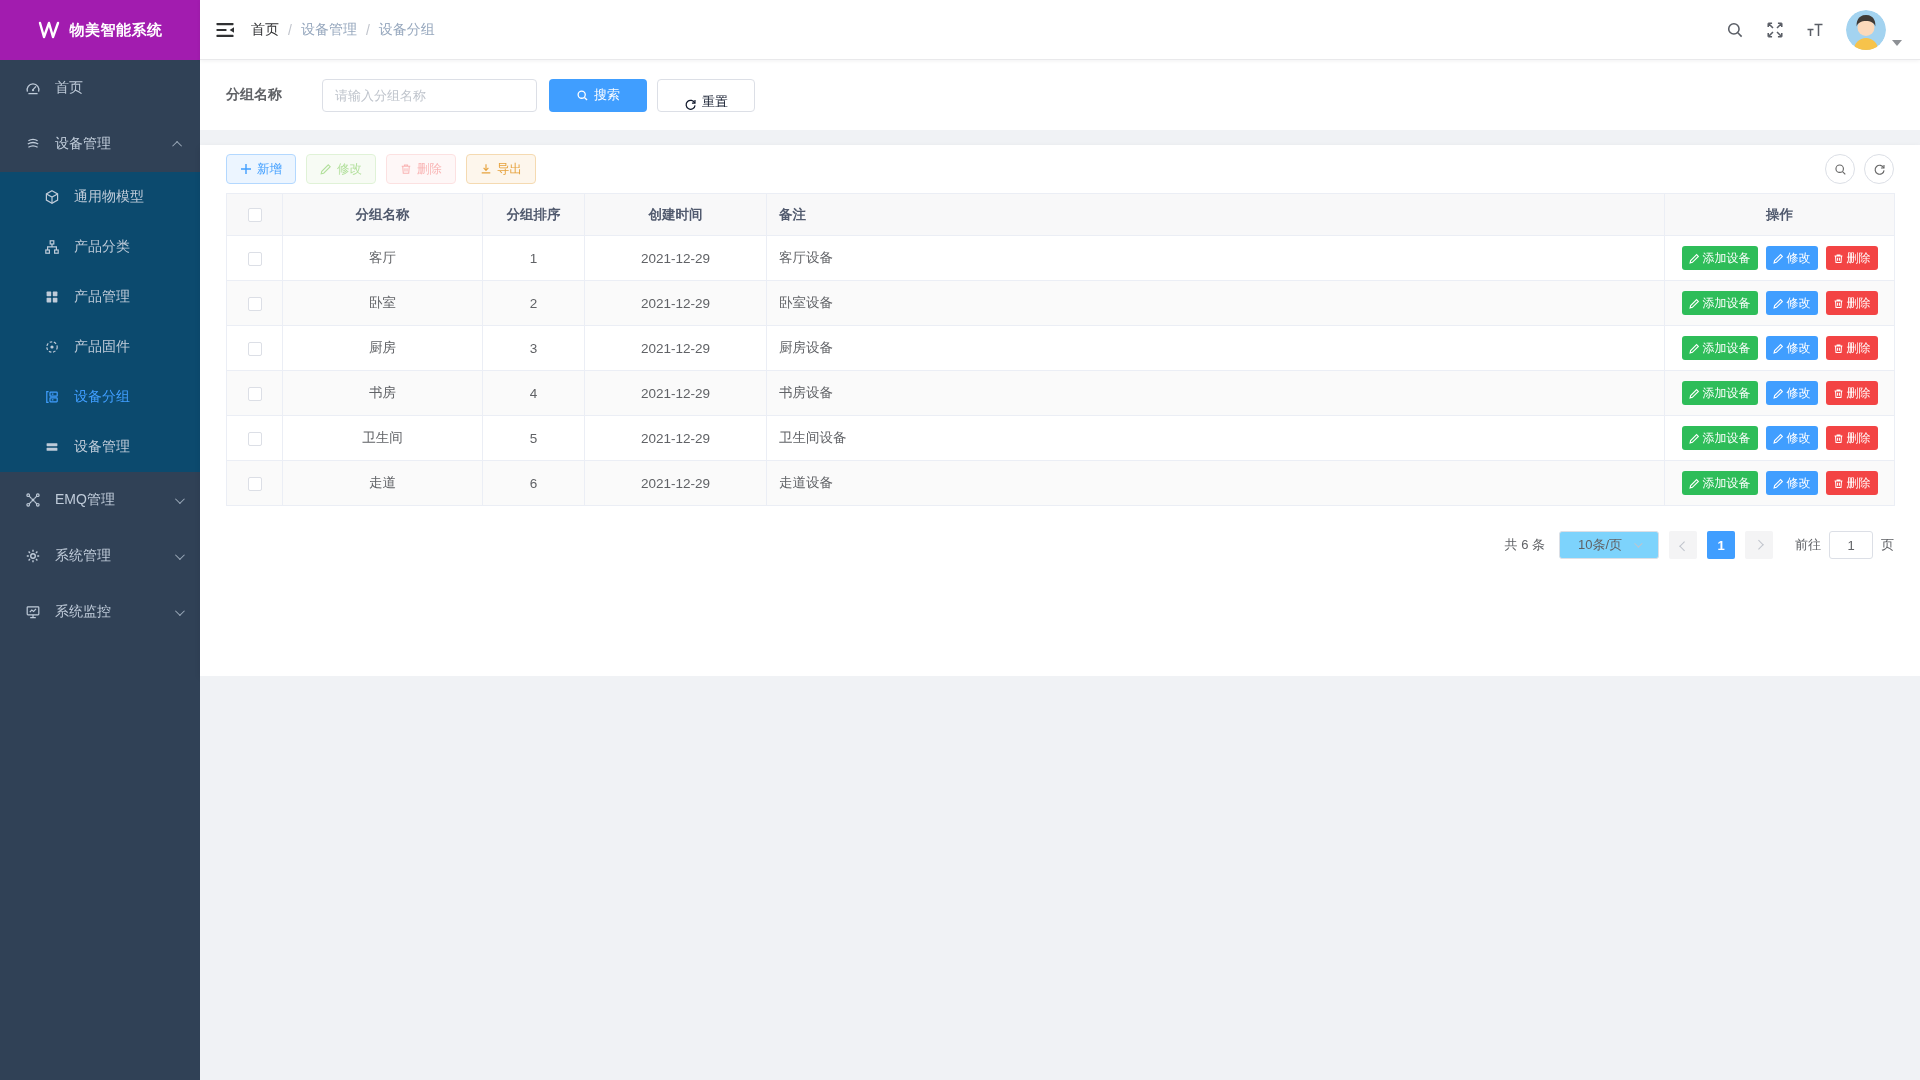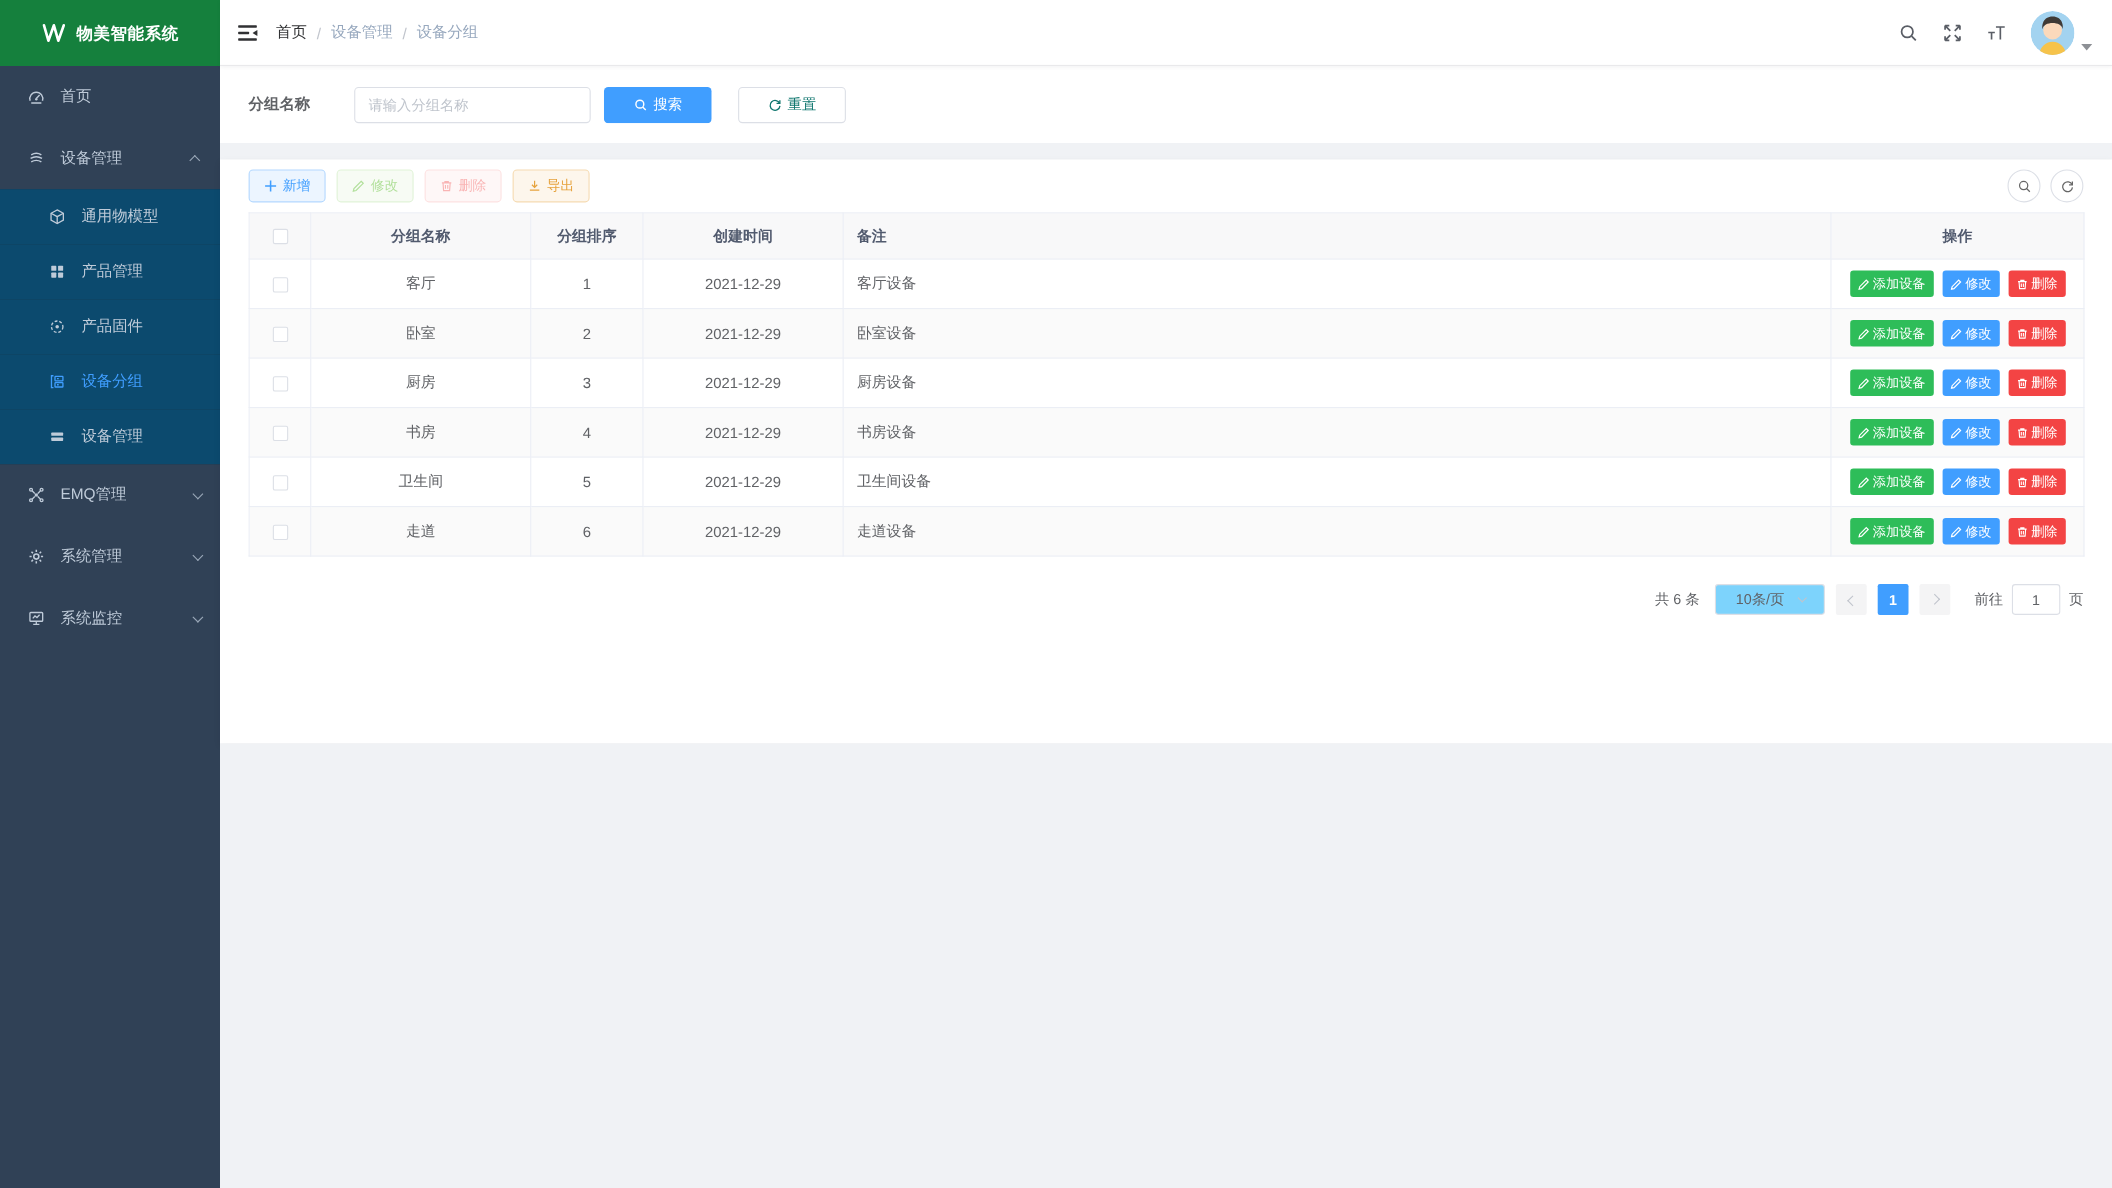--- a/index.html
+++ b/index.html
@@ -2,21 +2,21 @@
 <html><head>
 <meta charset="utf-8">
 <style>
   * { box-sizing: border-box; margin: 0; padding: 0; }
   html,body { width:1920px; height:1080px; }
   body { font-family:"Liberation Sans","DejaVu Sans",sans-serif; background:#f0f2f5; overflow:hidden; }
   .app { width:1920px; height:1080px; display:flex; }
 
   
   .sidebar { width:200px; flex:0 0 200px; background:#304156; color:#bfcbd9; display:flex; flex-direction:column; }
-  .logo { height:60px; background:#15803d; display:flex; align-items:center; justify-content:center; gap:10px; cursor:pointer; }
+  .logo { height:60px; background:#a21caf; display:flex; align-items:center; justify-content:center; gap:10px; cursor:pointer; }
   .logo-mark { color:#fff; display:inline-flex; }
   .logo-title { color:#fff; font-size:15px; font-weight:bold; letter-spacing:.5px; }
   .menu { flex:1; overflow:hidden; }
   .mi { height:56px; display:flex; align-items:center; padding:0 18px 0 25px; font-size:14px; cursor:pointer; }
   .mi .ic { width:16px; height:16px; margin-right:14px; display:inline-flex; flex:0 0 16px; }
   .mi .ic svg { width:16px; height:16px; }
   .mi .lbl { flex:1; white-space:nowrap; }
   .submenu { background:#1f2d3d; }
   .mi.sub { height:50px; padding-left:44px; background:#0c4a6e; }
   .mi.active { color:#409eff; }
@@ -41,21 +41,21 @@
   .caret-down { width:0; height:0; border-left:5px solid transparent; border-right:5px solid transparent; border-top:6px solid #8d9095; margin-bottom:4px; }
 
   
   .search-bar { height:70px; background:#fff; display:flex; align-items:center; padding:0 26px; }
   .search-label { font-size:14px; font-weight:bold; color:#606266; margin-right:12px; }
   .search-input { width:215px; height:33px; border:1px solid #dcdfe6; border-radius:4px; padding:0 12px; font-size:13px; color:#606266; outline:none; font-family:inherit;margin-left:28px; }
   .search-input::placeholder { color:#bfc4cc; }
   .btn { display:inline-flex; align-items:center; gap:5px; height:33px; padding:0 26px; border-radius:4px; font-size:13px; cursor:pointer; border:1px solid transparent; font-family:inherit; }
   .btn svg { width:13px; height:13px; }
   .btn-primary { background:#409eff; color:#fff; margin-left:12px; }
-  .btn-default { background:#fff; color:#0f766e; border-color:#dcdfe6; margin-left:24px; }
+  .btn-default { background:#fff; color:#0f172a; border-color:#dcdfe6; margin-left:10px;align-items:flex-end; }
 
   .gap-strip { height:15px; background:#f0f2f5; }
 
   
   .card { background:#fff; height:531px; padding:9px 26px 0; box-shadow:0 2px 6px rgba(0,21,41,.08); }
   .toolbar { display:flex; align-items:center; height:30px; }
   .tb { display:inline-flex; align-items:center; gap:5px; height:30px; padding:0 13px; border-radius:4px; font-size:12.5px; border:1px solid; cursor:pointer; margin-right:10px; font-family:inherit; background:#fff; }
   .tb svg { width:12px; height:12px; }
   .tb-add    { background:#ecf5ff; border-color:#b3d8ff; color:#409eff; }
   .tb-edit   { background:#f0f9eb; border-color:#c2e7b0; color:#67c23a; }
@@ -138,20 +138,31 @@
 
       <div class="submenu">
         <div class="mi sub">
           <span class="ic">
             <svg viewBox="0 0 16 16" fill="none" stroke="currentColor" stroke-width="1.2">
                 <path d="M8 1.8 13.6 4.9V11.1L8 14.2 2.4 11.1V4.9Z"></path>
                 <path d="M2.4 4.9 8 8l5.6-3.1M8 8v6.2"></path>
               </svg>
           </span>
           <span class="lbl">通用物模型</span>
+        </div>
+        <div class="mi sub">
+          <span class="ic">
+            <svg viewBox="0 0 16 16" fill="none" stroke="currentColor" stroke-width="1.2">
+                <rect x="6.2" y="1.8" width="3.6" height="3.2"></rect>
+                <rect x="1.8" y="11" width="3.6" height="3.2"></rect>
+                <rect x="10.6" y="11" width="3.6" height="3.2"></rect>
+                <path d="M8 5v2.8M3.6 11V7.8h8.8V11"></path>
+              </svg>
+          </span>
+          <span class="lbl">产品分类</span>
         </div>
         <div class="mi sub">
           <span class="ic">
             <svg viewBox="0 0 16 16" fill="currentColor">
                 <rect x="2.6" y="2.6" width="4.6" height="4.6" rx="0.6"></rect>
                 <rect x="8.8" y="2.6" width="4.6" height="4.6" rx="0.6"></rect>
                 <rect x="2.6" y="8.8" width="4.6" height="4.6" rx="0.6"></rect>
                 <rect x="8.8" y="8.8" width="4.6" height="4.6" rx="0.6"></rect>
               </svg>
           </span>

